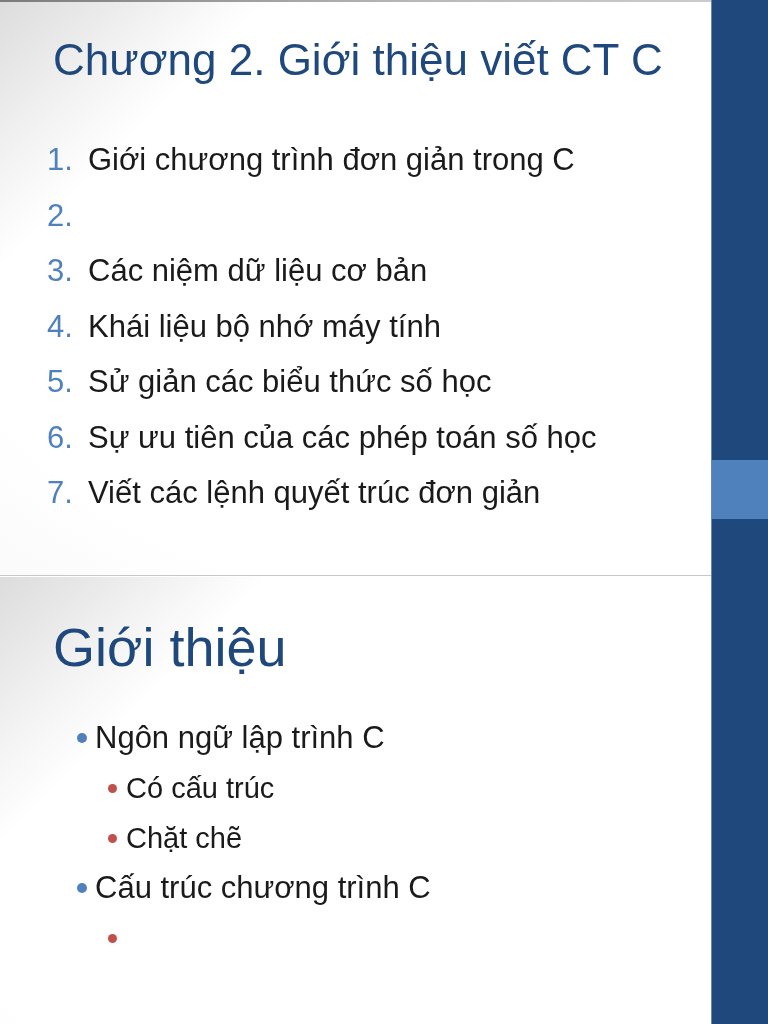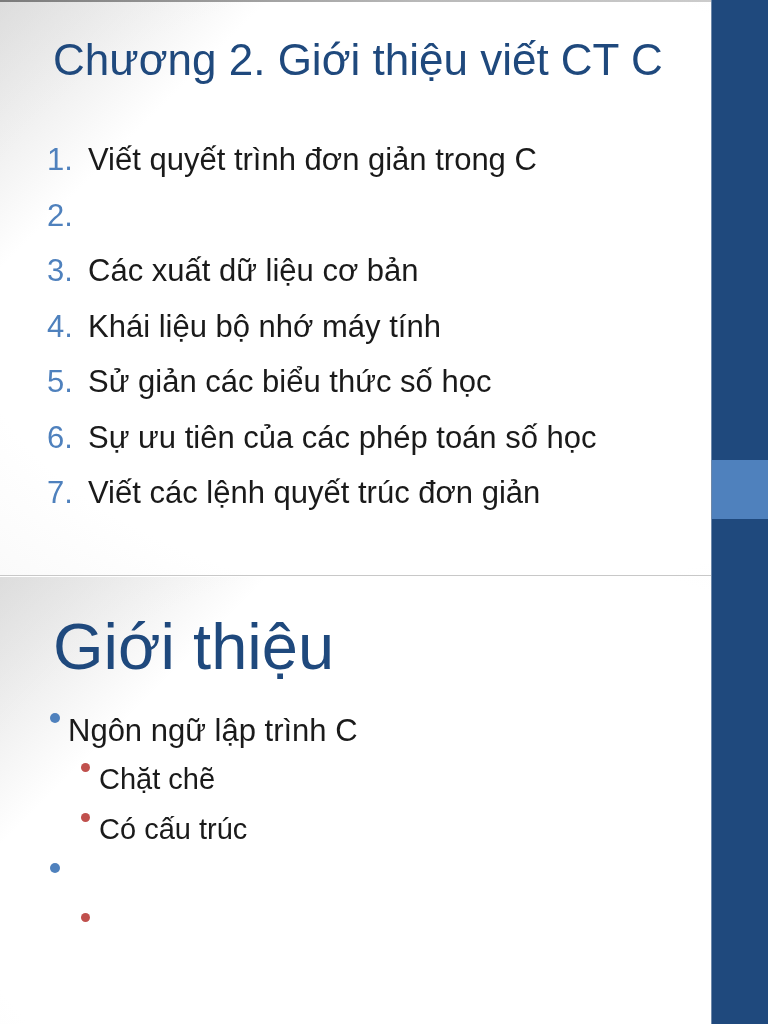--- a/index.html
+++ b/index.html
@@ -44,64 +44,64 @@
   .sidebar .band{
     position:absolute;top:460px;left:0;width:57px;height:59px;
     background:var(--sidebar-light);
   }
   .slide-title{
     position:absolute;left:53px;
     color:var(--title-color);font-weight:400;letter-spacing:0;
     white-space:nowrap;
   }
   .slide-1 .slide-title{top:33px;font-size:44px;line-height:53px;}
-  .slide-2 .slide-title{top:40px;font-size:65px;line-height:60px;}
+  .slide-2 .slide-title{top:40px;font-size:54px;line-height:60px;}
   .num-list{
     position:absolute;left:47px;top:132px;list-style:none;width:640px;
   }
   .num-list li{
     display:flex;align-items:baseline;
     font-size:31px;line-height:55.5px;color:var(--body-text-color);
     white-space:nowrap;
   }
   .num-list .num{
     flex:0 0 41px;color:var(--accent-blue);
   }
   .bullet-list{
     position:absolute;left:0;top:136px;list-style:none;width:680px;
   }
   .bullet-list li{
-    display:flex;align-items:flex-start;height:50px;
-    color:var(--body-text-color);white-space:nowrap;
+    display:flex;align-items:center;height:50px;
+    color:var(--body-text-color);white-space:nowrap;margin-left:27px;
   }
   .bullet-list li.l1{padding-left:50px;font-size:31px;}
   .bullet-list li.l2{padding-left:81px;font-size:29px;}
   .dot{display:inline-block;border-radius:50%;}
   .l1 .dot{width:10px;height:10px;background:var(--accent-blue);margin-right:8px;}
   .l2 .dot{width:9px;height:9px;background:var(--accent-red);margin-right:9px;}
 </style>
 </head>
 <body>
 
 <div class="canvas">
 
   <section class="slide slide-1">
     <div class="top-edge"></div>
     <h1 class="slide-title">Chương 2. Giới thiệu viết CT C</h1>
     <ol class="num-list">
       <li>
         <span class="num">1.</span>
-        <span class="txt">Viết quyết trình đơn giản trong C</span>
+        <span class="txt">Giới chương trình đơn giản trong C</span>
       </li>
       <li>
         <span class="num">2.</span>
       </li>
       <li>
         <span class="num">3.</span>
-        <span class="txt">Các xuất dữ liệu cơ bản</span>
+        <span class="txt">Các niệm dữ liệu cơ bản</span>
       </li>
       <li>
         <span class="num">4.</span>
         <span class="txt">Khái liệu bộ nhớ máy tính</span>
       </li>
       <li>
         <span class="num">5.</span>
         <span class="txt">Sử giản các biểu thức số học</span>
       </li>
       <li>
@@ -119,28 +119,29 @@
 
   <section class="slide slide-2">
     <h1 class="slide-title">Giới thiệu</h1>
     <ul class="bullet-list">
       <li class="l1">
         <span class="dot"></span>
         <span class="txt">Ngôn ngữ lập trình C</span>
       </li>
       <li class="l2">
         <span class="dot"></span>
-        <span class="txt">Chặt chẽ</span>
+        <span class="txt">Có cấu trúc</span>
       </li>
       <li class="l2">
         <span class="dot"></span>
-        <span class="txt">Có cấu trúc</span>
+        <span class="txt">Chặt chẽ</span>
       </li>
       <li class="l1">
         <span class="dot"></span>
+        <span class="txt">Cấu trúc chương trình C</span>
       </li>
       <li class="l2">
         <span class="dot"></span>
       </li>
     </ul>
   </section>
 
   <aside class="sidebar">
     <div class="band"></div>
   </aside>

